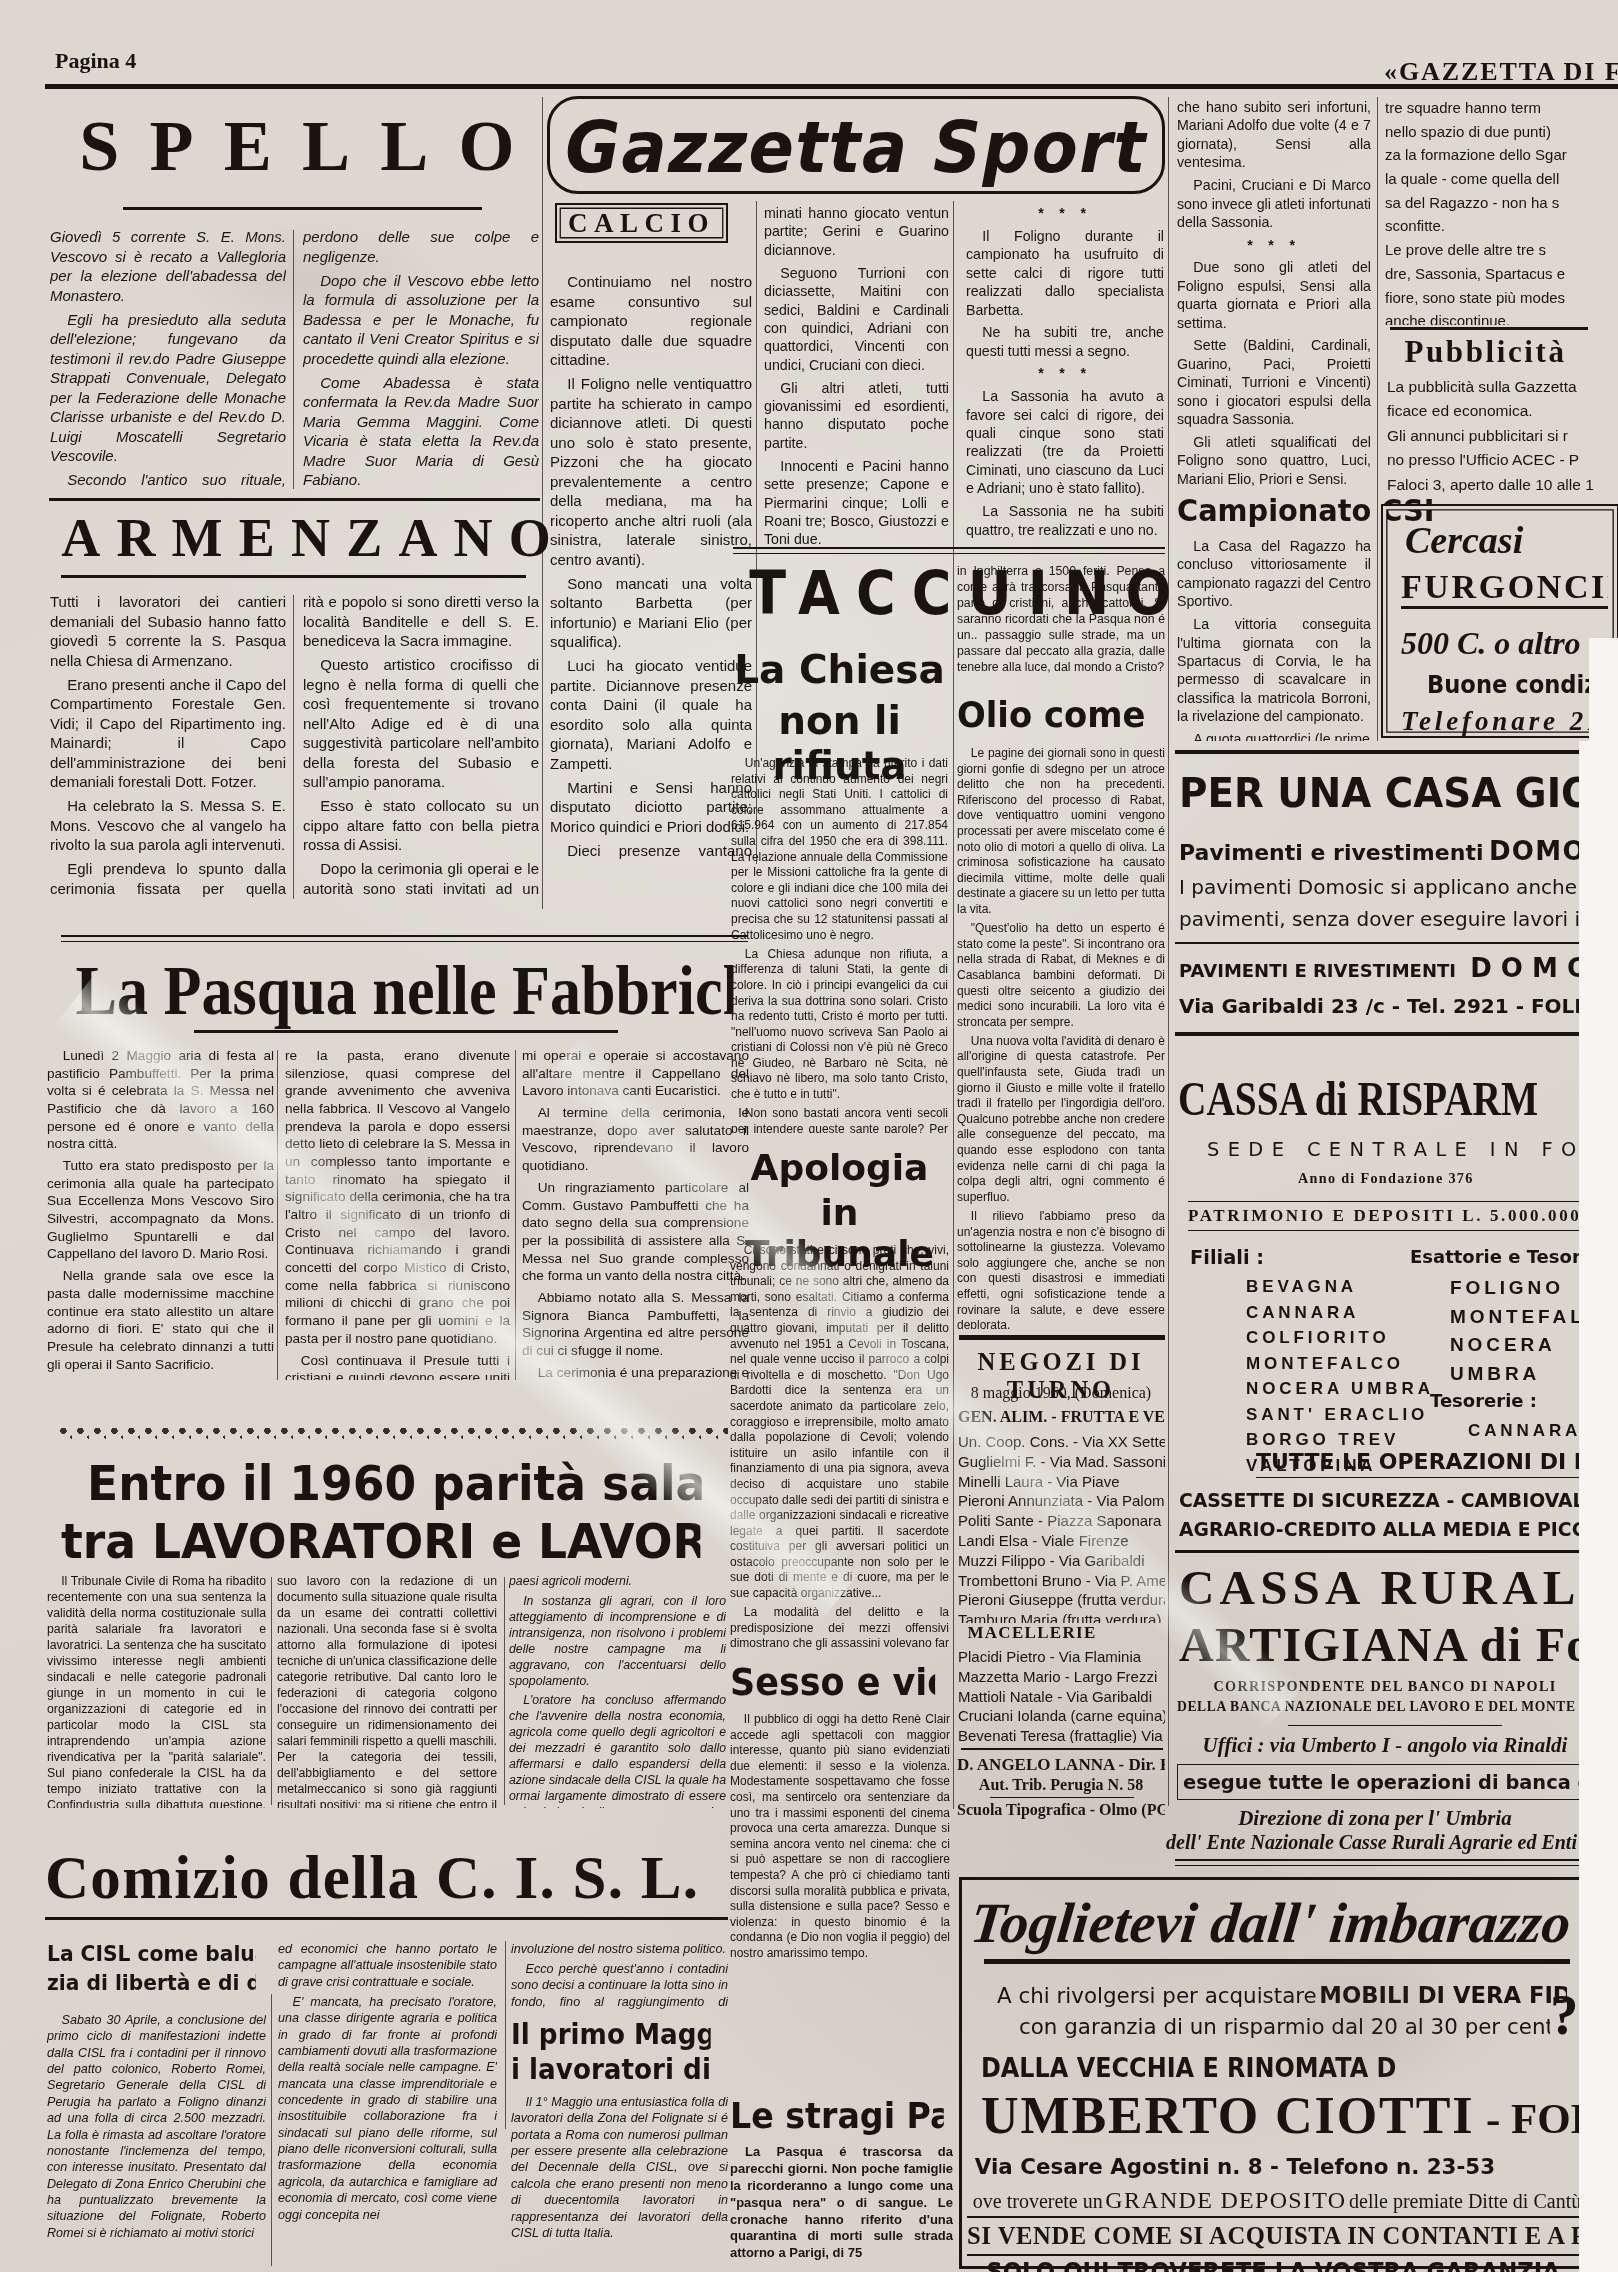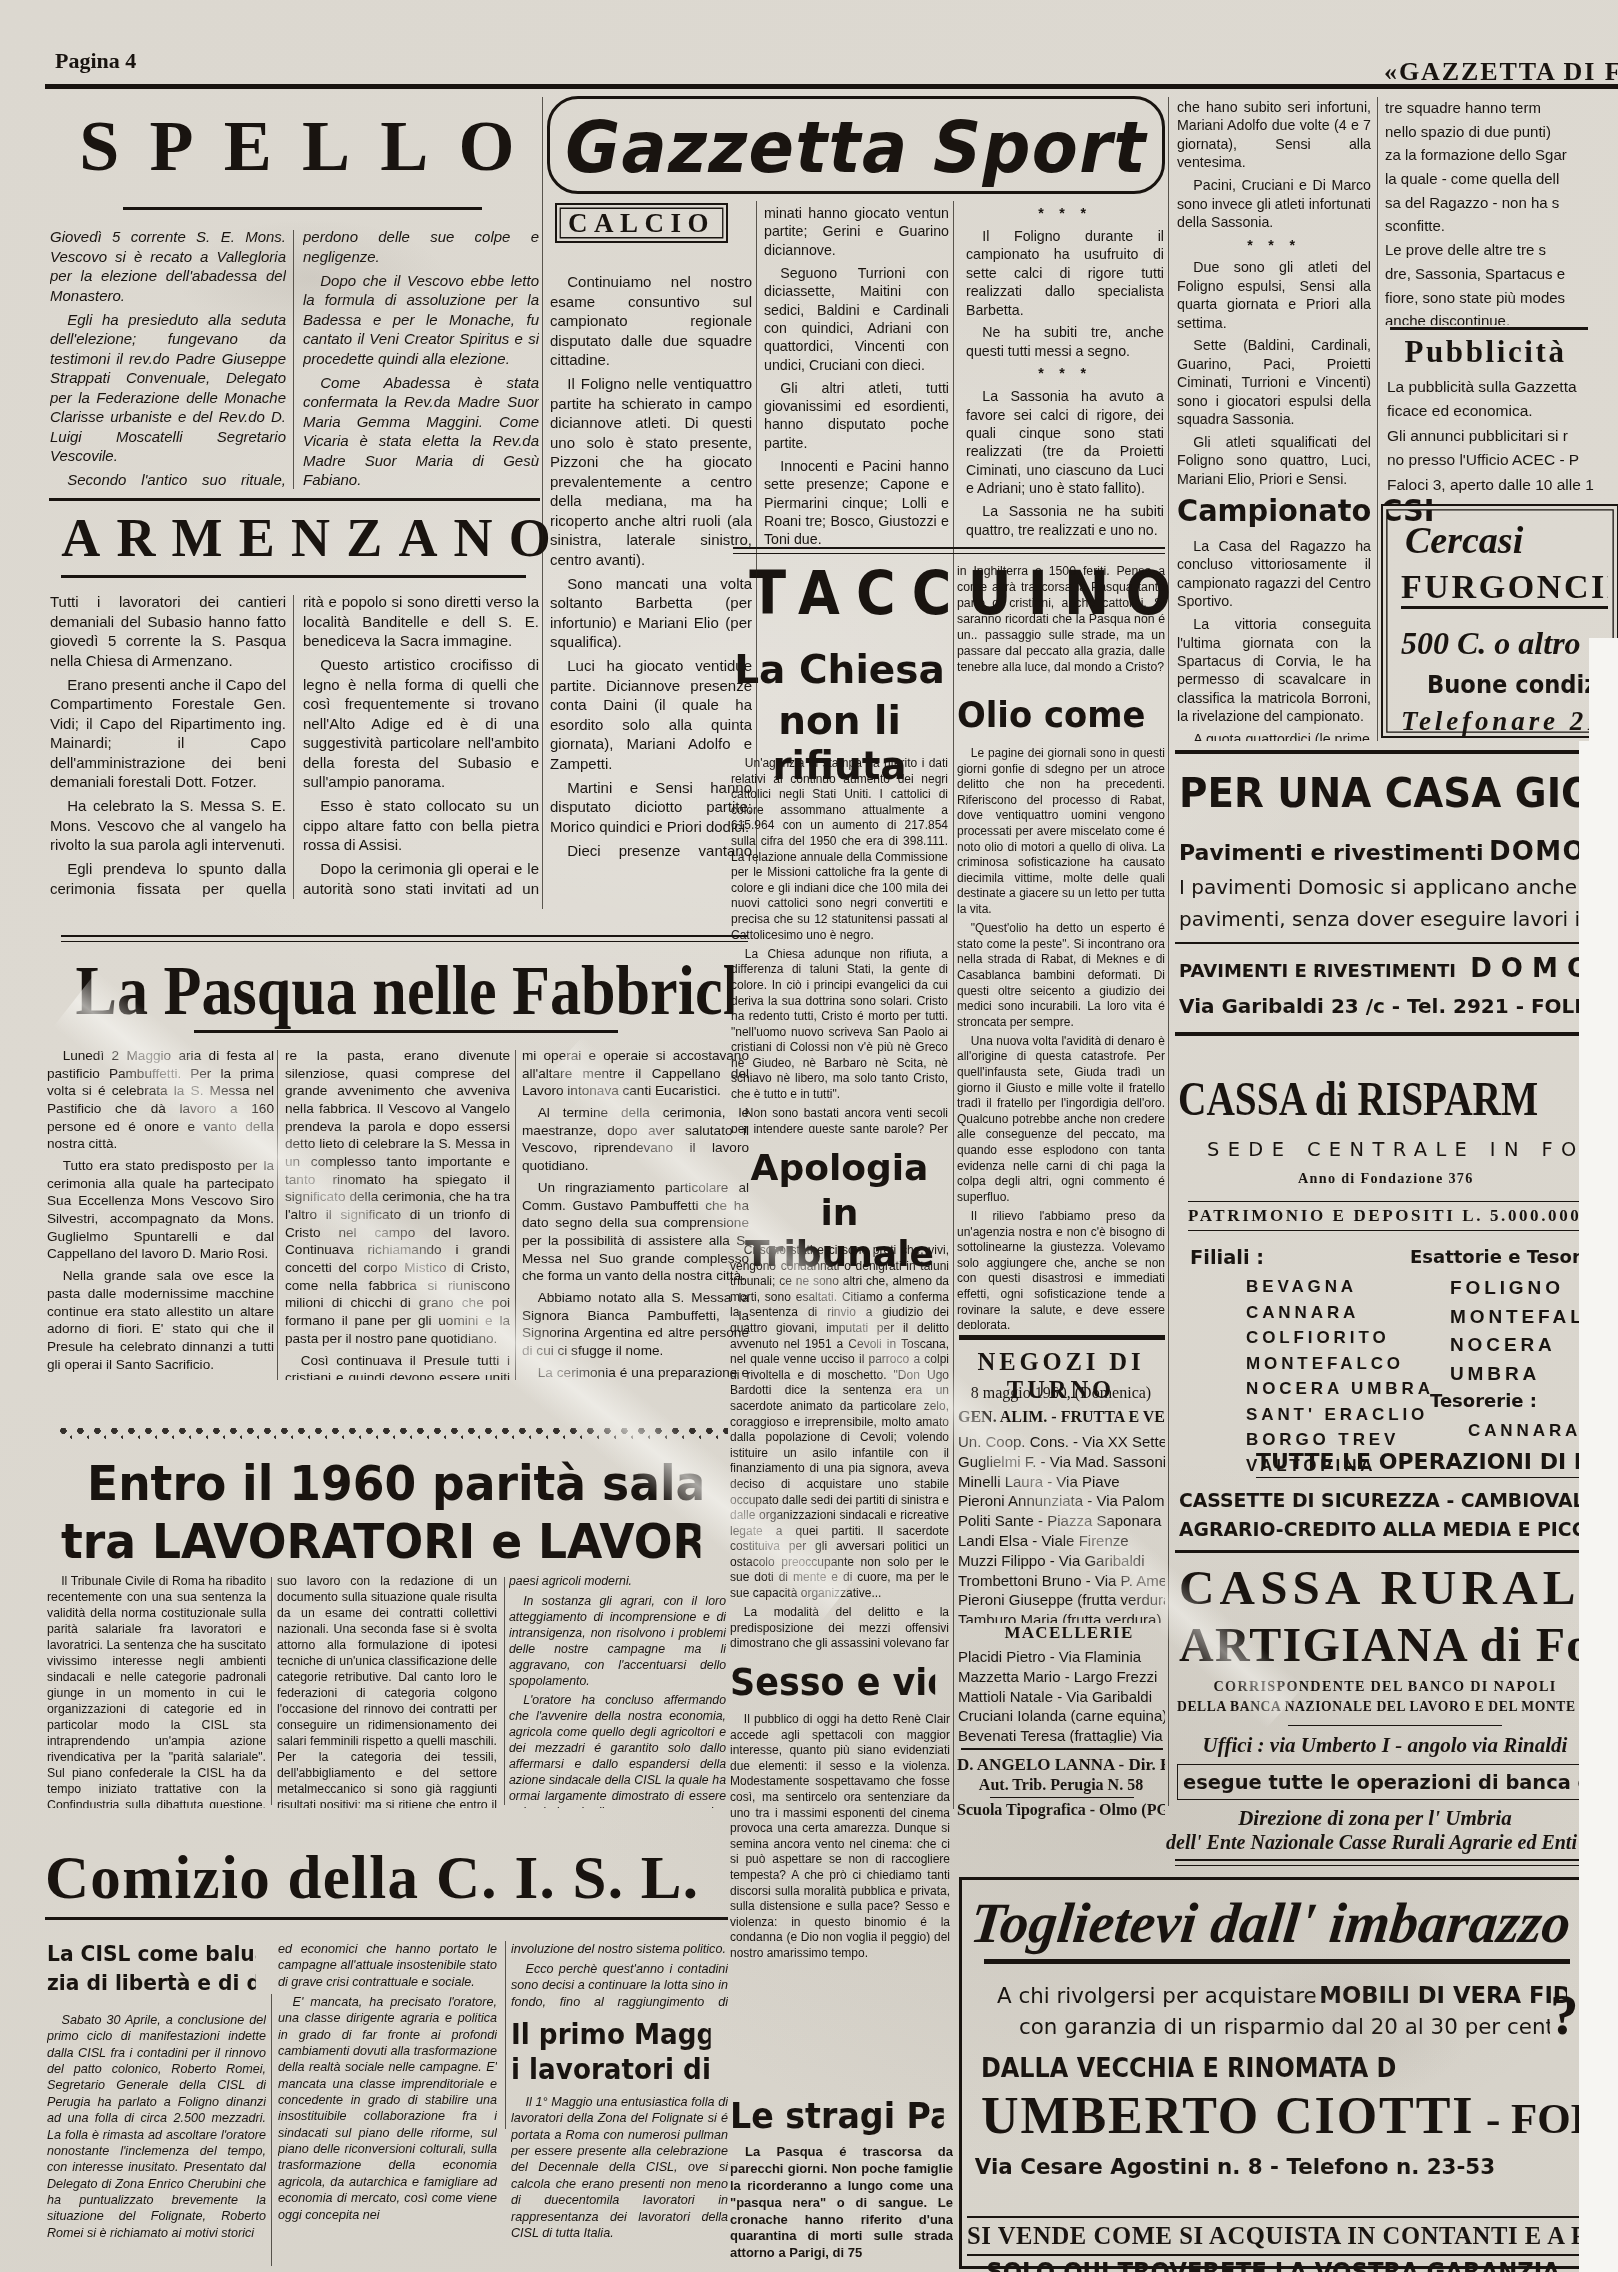--- a/index.html
+++ b/index.html
@@ -198,21 +198,21 @@
       <p>Guglielmi F. - Via Mad. Sassonia</p>
       <p>Minelli Laura - Via Piave</p>
       <p>Pieroni Annunziata - Via Palombaro</p>
       <p>Politi Sante - Piazza Saponara</p>
       <p>Landi Elsa - Viale Firenze</p>
       <p>Muzzi Filippo - Via Garibaldi</p>
       <p>Trombettoni Bruno - Via P. Amedeo</p>
       <p>Pieroni Giuseppe (frutta verdura)  Via Mazzini</p>
       <p>Tamburo Maria (frutta verdura)  P.za Beata Angela</p>
     </div>
-  <div class="abs serif bold center" style="left:965px;top:1623px;width:208px;font-size:17px;letter-spacing:1.3px;">MACELLERIE</div>
+  <div class="abs serif bold center" style="left:928px;top:1623px;width:208px;font-size:17px;letter-spacing:1.3px;">MACELLERIE</div>
   <div class="col negozi" style="left:958px;top:1647px;width:207px;height:96px;font-size:15px;">
       <p>Placidi Pietro - Via Flaminia</p>
       <p>Mazzetta Mario - Largo Frezzi</p>
       <p>Mattioli Natale - Via Garibaldi</p>
       <p>Cruciani Iolanda (carne equina)  Via Garibaldi</p>
       <p>Bevenati Teresa (frattaglie)  Via P. Amedeo</p>
     </div>
 
   <div class="hrule" style="left:961px;top:1748px;width:202px;height:1.9px;"></div>
   <div class="abs serif bold center nowrap" style="left:957px;top:1755px;width:208px;font-size:17px;">D. ANGELO LANNA - Dir. Resp.</div>
@@ -350,20 +350,25 @@
     <span class="sans bold" style="font-size:22.7px;">MOBILI DI VERA FIDUCIA,</span>
   </div>
   <div class="abs sans nowrap" style="left:1019px;top:2014px;width:531px;font-size:21.4px;">con garanzia di un risparmio dal 20 al 30 per cento</div>
   <div class="abs serif bold" style="left:1550px;top:1982px;font-size:57px;">?</div>
   <div class="abs sans bold nowrap" style="left:981px;top:2053px;width:453px;font-size:26px;transform:scaleX(.92);transform-origin:left;">DALLA VECCHIA E RINOMATA DITTA</div>
   <div class="abs nowrap" style="left:981px;top:2086px;width:602px;">
     <span class="serif bold" style="font-size:52px;letter-spacing:1.9px;">UMBERTO CIOTTI</span>
     <span class="serif bold" style="font-size:43px;margin-left:9px;">- FOLIGNO</span>
   </div>
   <div class="abs sans bold center nowrap" style="left:929px;top:2154px;width:612px;font-size:21.4px;">Via Cesare Agostini n. 8 - Telefono n. 23-53</div>
+  <div class="abs center nowrap" style="left:971px;top:2187px;width:612px;">
+    <span class="serif" style="font-size:20px;">ove troverete un</span>
+    <span class="serif" style="font-size:24px;letter-spacing:1.3px;">GRANDE DEPOSITO</span>
+    <span class="serif" style="font-size:20px;">delle premiate Ditte di Cantù</span>
+  </div>
   <div class="abs serif bold center nowrap" style="left:967px;top:2216px;width:638px;font-size:24.6px;border-top:2.6px solid var(--ink);border-bottom:2.6px solid var(--ink);padding:3.9px 0;letter-spacing:0.6px;">SI VENDE COME SI ACQUISTA IN CONTANTI E A PREZZO FISSO</div>
   <div class="abs sans bold center nowrap" style="left:971px;top:2258px;width:612px;font-size:24px;transform:scaleX(.95);">SOLO QUI TROVERETE LA VOSTRA GARANZIA DI ACQUISTO</div>
 
   <div class="vrule" style="left:542px;top:97px;height:812px;"></div>
   <div class="vrule" style="left:756px;top:201px;height:663px;"></div>
   <div class="vrule" style="left:953px;top:201px;height:1608px;"></div>
   <div class="vrule" style="left:1168px;top:97px;height:1709px;"></div>
   <div class="vrule" style="left:1377px;top:97px;height:644px;"></div>
 
   <div class="crease" style="left:97px;top:971px;width:971px;height:71px;transform:rotate(38deg);transform-origin:left top;background:linear-gradient(transparent,rgba(246,245,241,.65),transparent);"></div>

